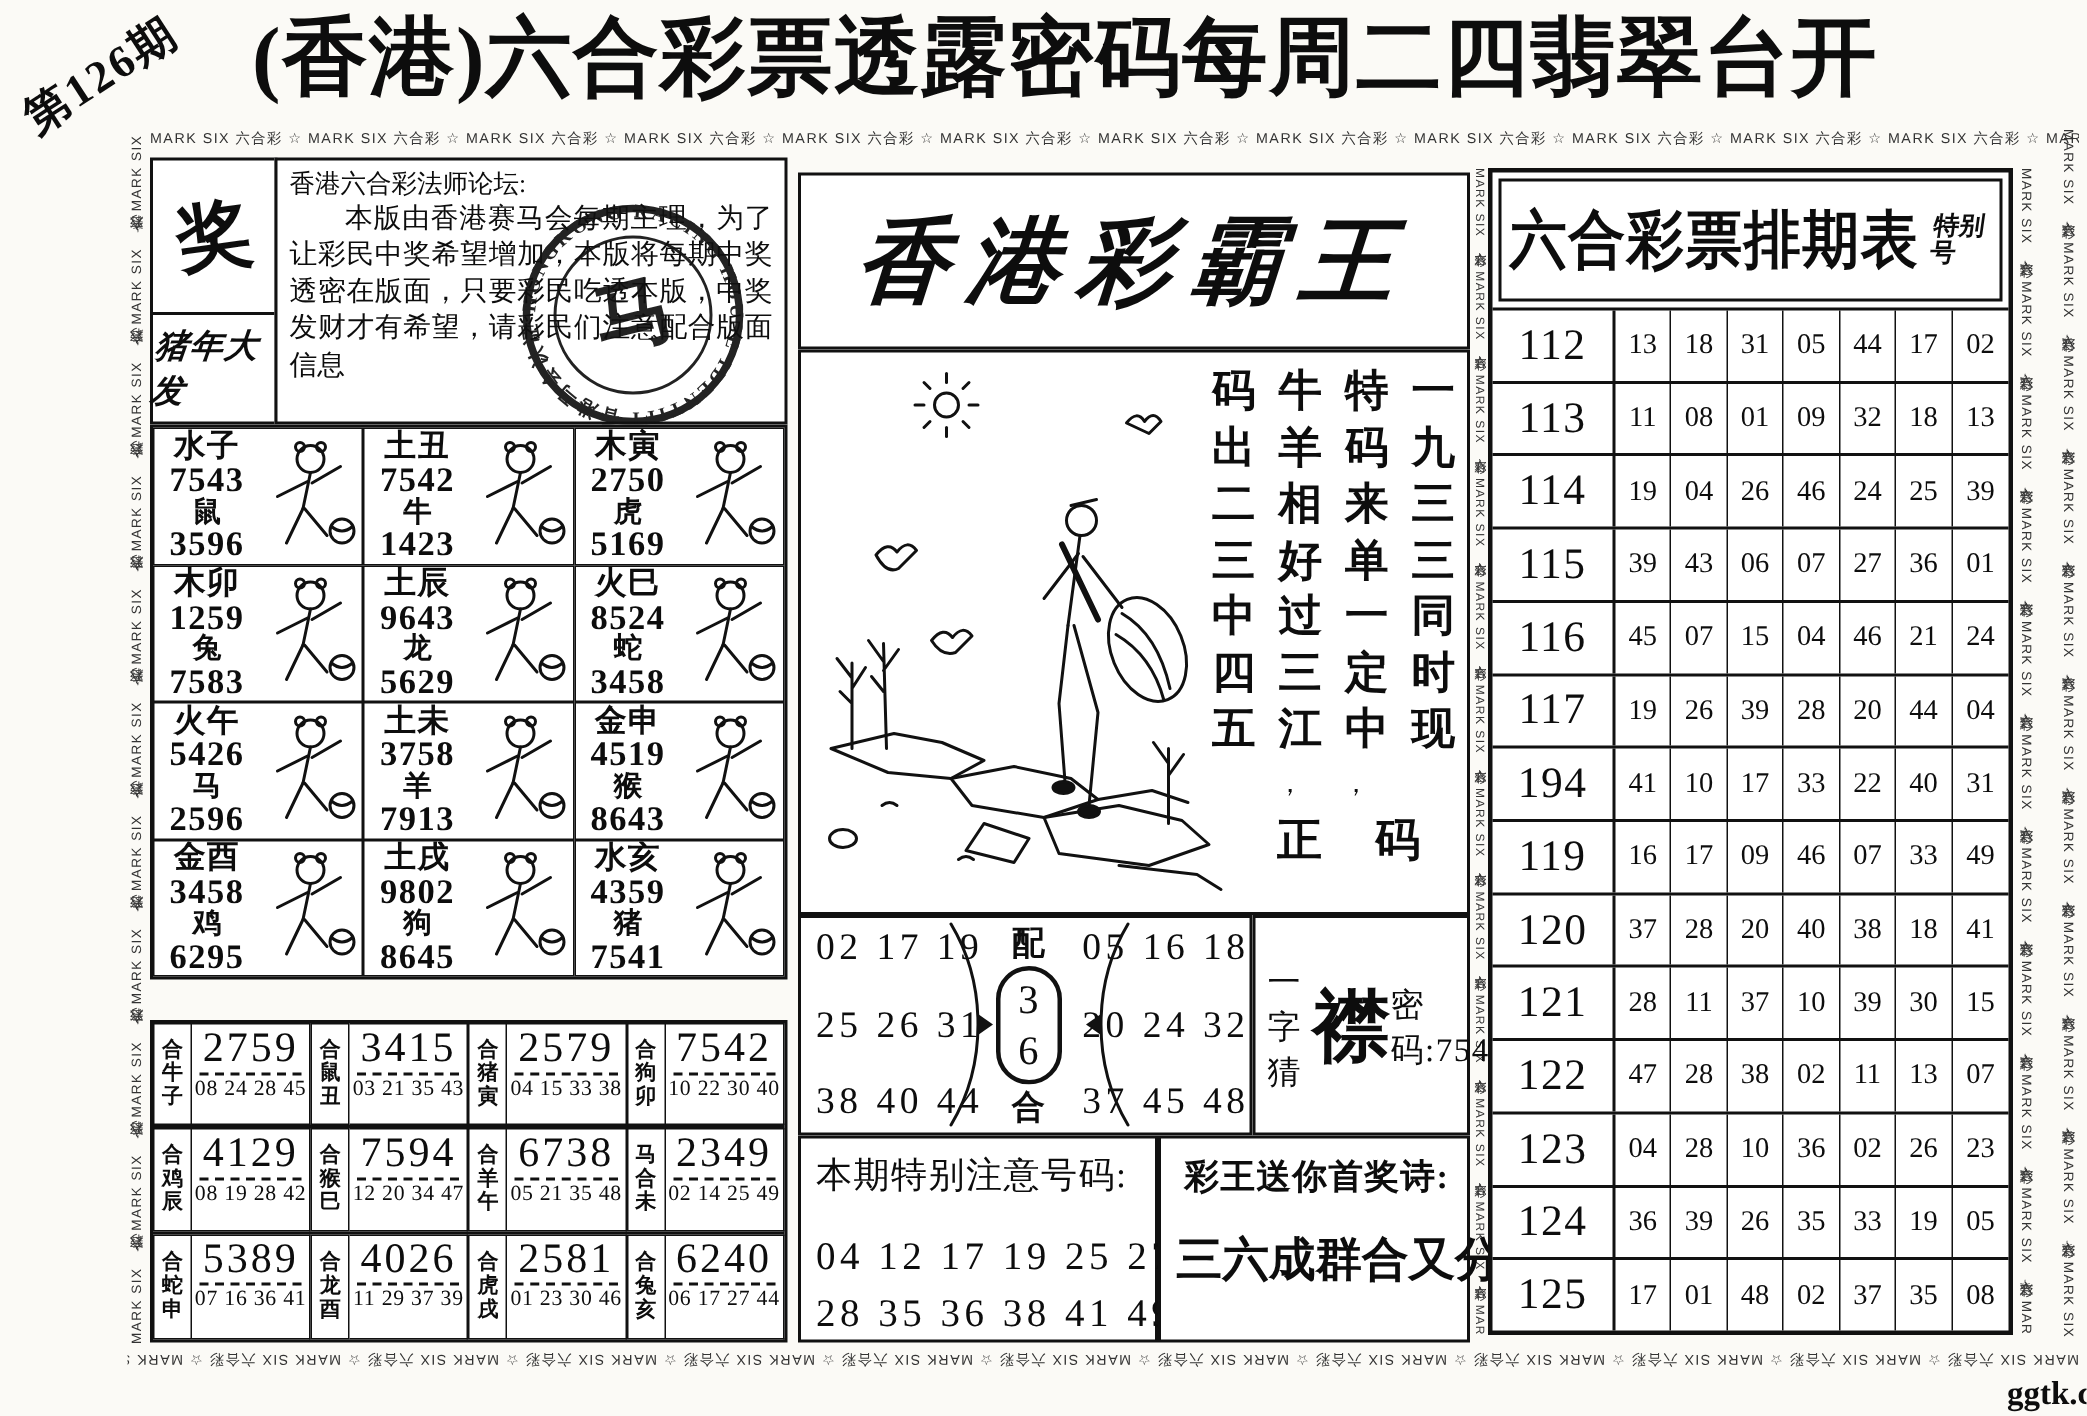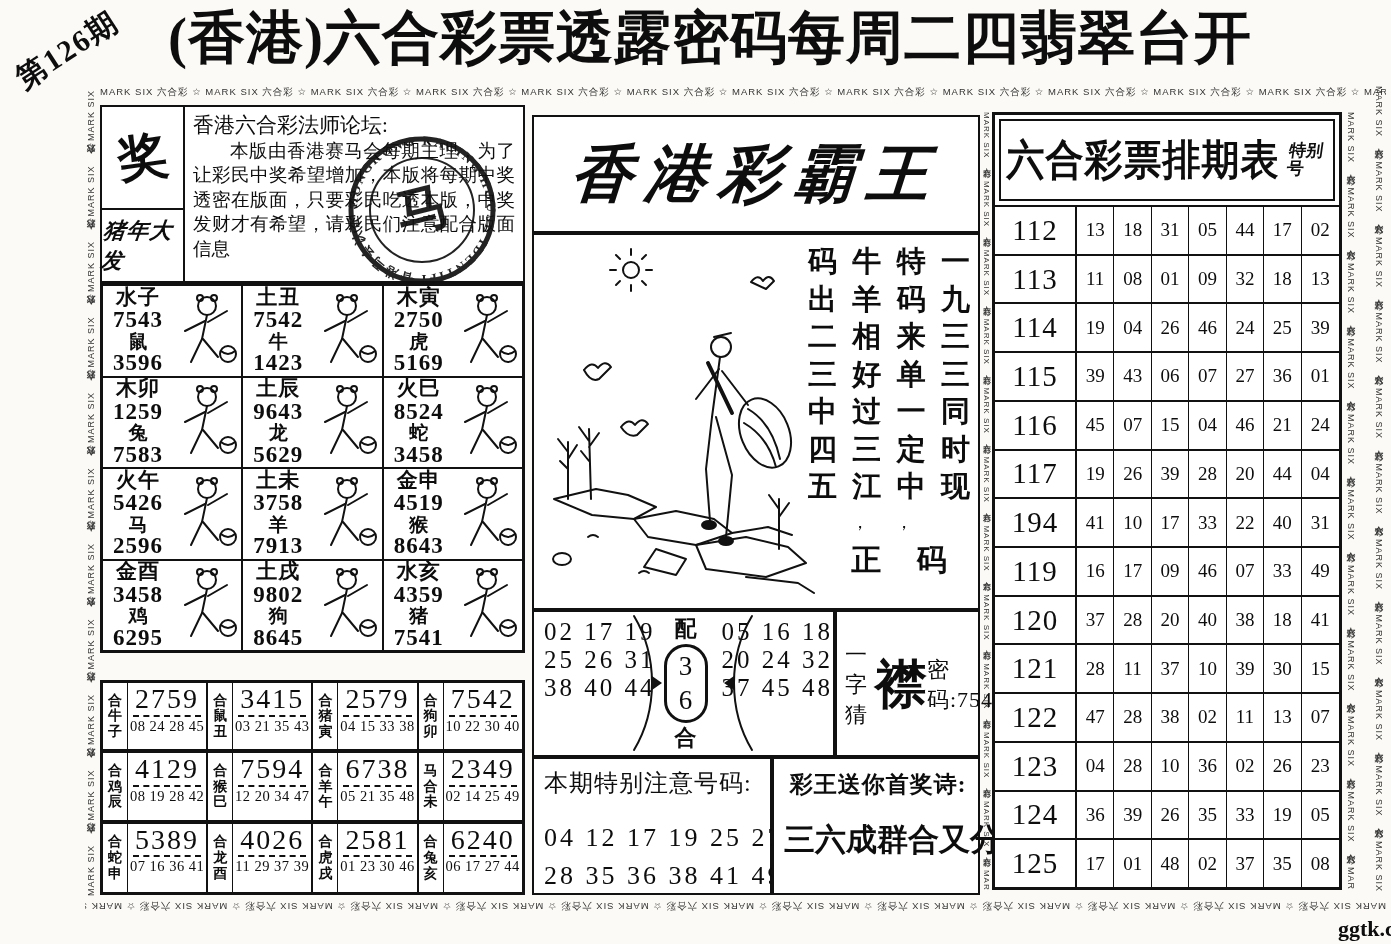--- a/index.html
+++ b/index.html
@@ -28,21 +28,21 @@
   .strip-right{left:1372px;top:86px;width:13px;height:810px}
   .strip-mid1{left:980px;top:112px;width:11px;height:778px;font-size:8px}
   .strip-mid2{left:1343px;top:112px;width:14px;height:778px}
 
   
   .award-box{left:100px;top:105px;width:85px;height:105px;display:flex;align-items:center;justify-content:center}
   .award-char{font-size:50px;font-weight:bold;transform:rotate(-8deg)}
   .year-box{left:100px;top:208px;width:85px;height:75px;display:flex;align-items:center;justify-content:center}
   .year-motto{font-size:22px;font-weight:bold;font-style:italic;letter-spacing:1px;transform:skewX(-6deg)}
   .forum-box{left:183px;top:105px;width:342px;height:178px;padding:4px 8px;overflow:visible}
-  .forum-title{font-size:21px;margin-bottom:0}
+  .forum-title{font-size:17px;margin-bottom:0}
   .forum-body{font-size:18.5px;line-height:1.32;text-align:justify;text-indent:2em}
   .stamp{position:absolute;left:162px;top:28px;width:150px;height:150px;opacity:.92}
 
   
   .zodiac-box{left:100px;top:283px;width:425px;height:370px;display:grid;
     grid-template-columns:repeat(3,1fr);grid-template-rows:repeat(4,1fr)}
   .zcell{border:1px solid #111;display:flex;align-items:center;padding:1px 0 1px 3px;overflow:hidden}
   .ztext{width:64px;text-align:center;line-height:1.02;font-weight:600;flex:none}
   .zlbl{font-size:21px;letter-spacing:1px}
   .znum{font-size:23px;letter-spacing:1px}
@@ -64,21 +64,21 @@
   .brand-box{left:532px;top:115px;width:448px;height:118px;display:flex;align-items:center;justify-content:center}
   .brand{font-size:62px;font-weight:900;font-style:italic;letter-spacing:12px;transform:skewX(-4deg);white-space:nowrap}
   .scene-box{left:532px;top:233px;width:448px;height:377px}
   .scene-art{position:absolute;left:2px;top:2px}
   .poem{position:absolute;right:8px;top:12px;width:162px}
   .poem-row{display:flex;justify-content:space-between;font-size:29px;font-weight:600;margin-bottom:8.5px;line-height:1}
   .poem-punct{font-size:18px;letter-spacing:26px;text-align:center;margin:2px 0 6px 12px}
   .zhengma{font-size:30px;font-weight:bold;text-align:center;letter-spacing:14px;padding-left:34px;white-space:nowrap}
 
   .mcombo-box{left:532px;top:610px;width:303px;height:147px;display:flex}
-  .mcol{display:flex;flex-direction:column;justify-content:flex-start;padding:6px 0;font-size:25px;letter-spacing:3px;white-space:nowrap}
+  .mcol{display:flex;flex-direction:column;justify-content:space-between;padding:6px 0;font-size:25px;letter-spacing:3px;white-space:nowrap}
   .mcol.left{width:112px;padding-left:10px}
   .mcol.right{width:112px;padding-left:6px}
   .mcenter{width:75px;position:relative;display:flex;flex-direction:column;align-items:center;justify-content:space-between;padding:2px 0}
   .mcenter .arcs{position:absolute;left:-38px;top:2px;z-index:0}
   .peihe{font-size:22px;font-weight:600;z-index:1;background:#fff}
   .oval{z-index:1;border:3.5px solid #111;border-radius:26px;width:38px;height:86px;background:#fff;
     display:flex;flex-direction:column;align-items:center;justify-content:center;font-size:27px;line-height:1.25}
 
   .guess-box{left:835px;top:610px;width:145px;height:147px;display:flex;flex-direction:row;
     align-items:center;justify-content:space-between;padding:10px 0 8px 0}

